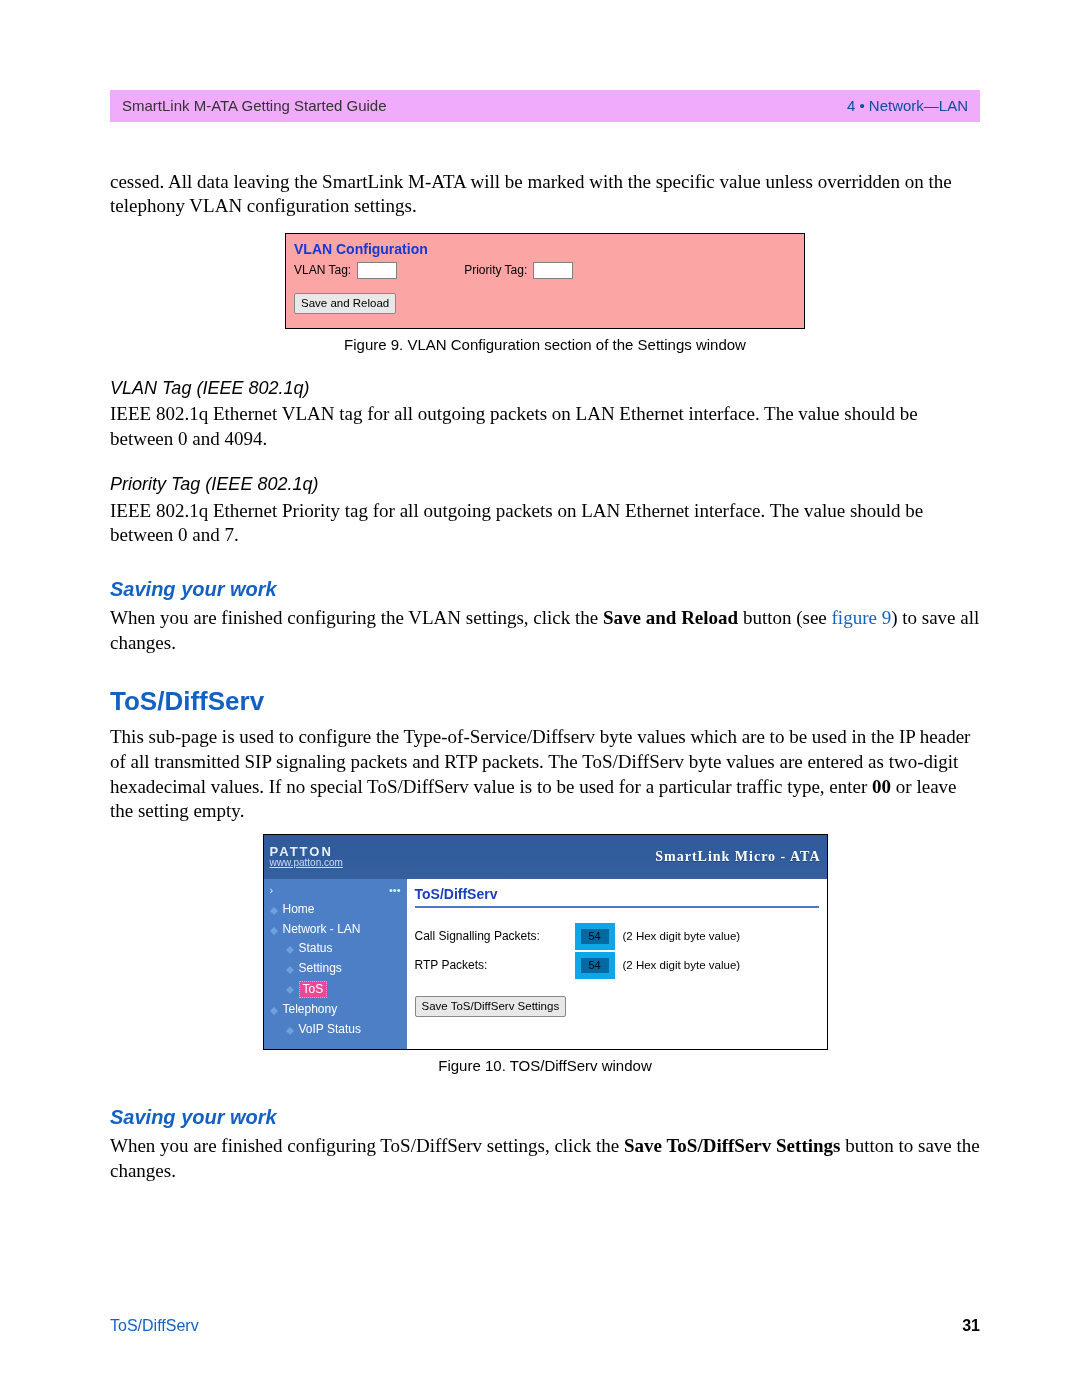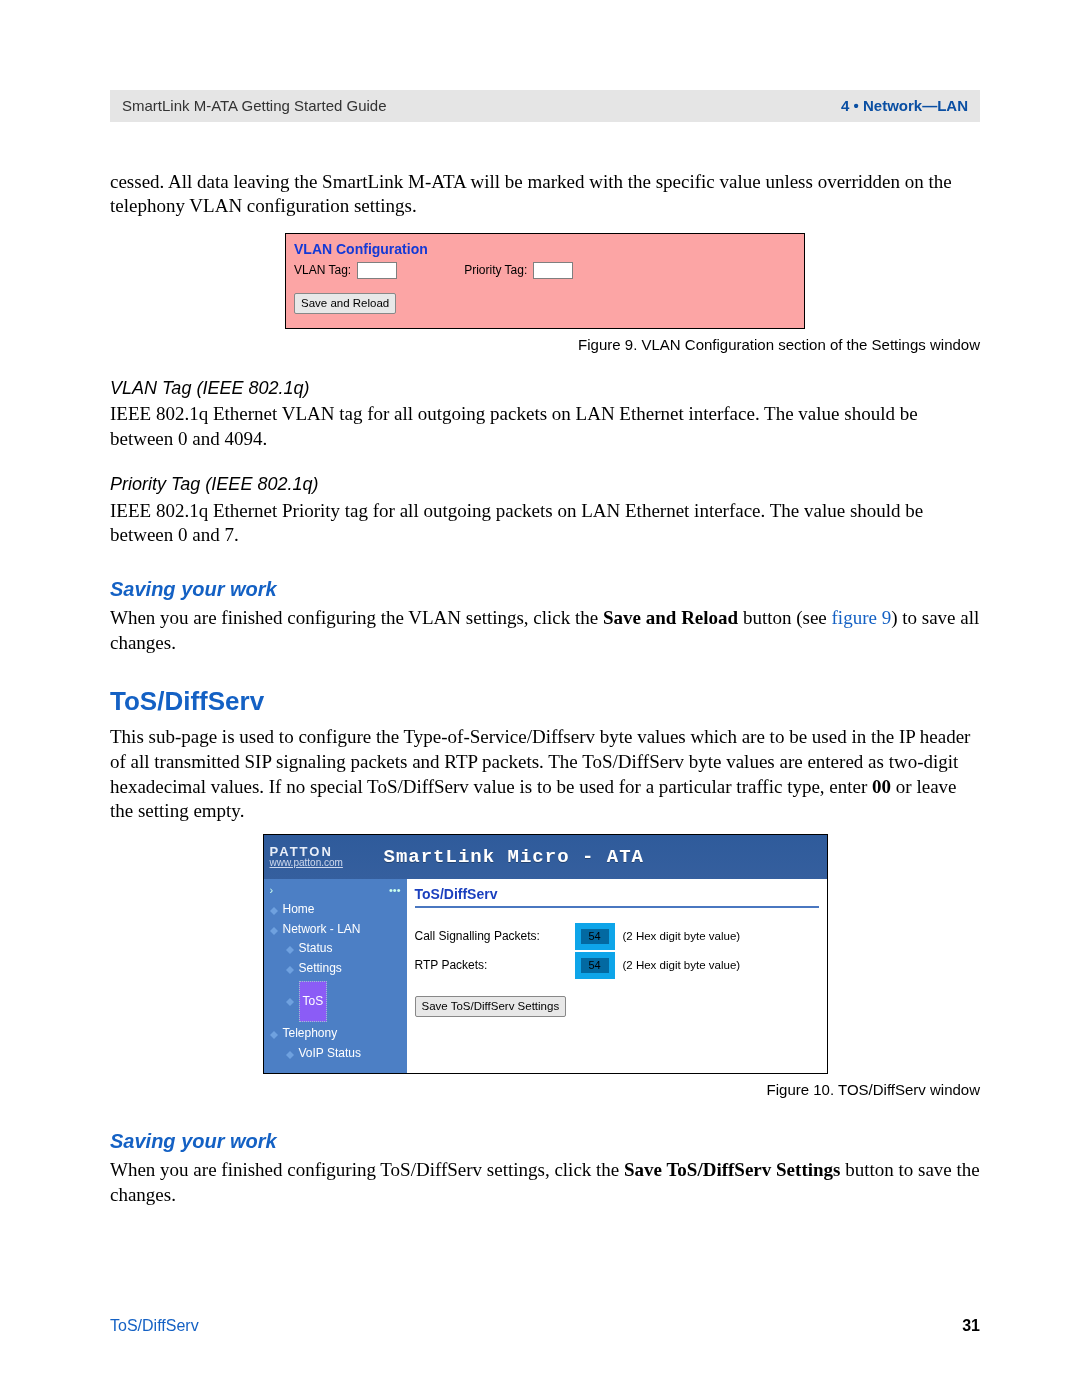--- a/index.html
+++ b/index.html
@@ -12,31 +12,31 @@
     width: 1080px;
     height: 1397px;
     position: relative;
     margin: 0 auto;
     box-sizing: border-box;
     padding: 90px 100px 60px 110px;
     font-size: 19px;
     line-height: 1.3;
   }
   .header-band {
-    background: #e5e5e5;
+    background: #f0abfc;
     display: flex;
     justify-content: space-between;
     align-items: center;
     font-family: "Helvetica Neue", Arial, sans-serif;
     font-size: 15px;
     padding: 6px 12px;
     margin-bottom: 48px;
   }
   .header-left { color: #333; }
-  .header-right { color: #0a4fa3; font-weight: bold; margin-left: 32px; }
+  .header-right { color: #0a4fa3; font-weight: normal; margin-left: 32px; }
   .body-text { font-size: 19px; }
   .sec-sub {
     font-family: "Helvetica Neue", Arial, sans-serif;
     font-style: italic;
     font-size: 18px;
     margin-top: 22px;
     margin-bottom: 2px;
   }
   .sec-saving {
     font-family: "Helvetica Neue", Arial, sans-serif;
@@ -51,21 +51,21 @@
     font-family: "Helvetica Neue", Arial, sans-serif;
     font-weight: bold;
     color: #1461c4;
     font-size: 26px;
     margin-top: 30px;
     margin-bottom: 6px;
   }
   .fig-caption {
     font-family: "Helvetica Neue", Arial, sans-serif;
     font-size: 15px;
-    text-align: right;
+    text-align: center;
     margin-top: 6px;
     margin-bottom: 8px;
   }
   .link { color: #1461c4; }
   .footer-band {
     position: absolute;
     bottom: 60px;
     left: 110px;
     right: 100px;
     display: flex;
@@ -136,24 +136,24 @@
   }
   .fig10-logo .brand {
     font-weight: bold;
     letter-spacing: 2px;
     color: #e8eef8;
     font-size: 13px;
   }
   .fig10-logo .url { color: #cfd9ee; text-decoration: underline; }
   .fig10-product {
     flex: 1;
-    text-align: left;
-    font-family: Liberation Mono, monospace;
+    text-align: right;
+    font-family: Liberation Serif, serif;
     font-weight: bold;
-    font-size: 19px;
+    font-size: 14px;
     letter-spacing: 1px;
     color: #fff;
     text-shadow: 0 1px 0 rgba(0,0,0,.3);
   }
   .fig10-body { display: flex; }
   .fig10-nav {
     width: 143px;
     background: #4c7fc5;
     color: #fff;
     padding: 4px 0 10px 0;
@@ -179,23 +179,23 @@
     top: -3px;
   }
   .fig10-nav .diamond::after {
     content: "";
     position: absolute;
     left: -4px; top: 4px;
     border: 4px solid transparent;
     border-top-color: #6fa1df;
   }
   .fig10-nav .active-box {
-    background: #8b5cf6;
+    background: #ec4899;
     border: 1px dotted #9cc;
-    padding: 12px 3px;
+    padding: 0 3px;
   }
   .fig10-main { flex: 1; background: #fff; padding: 6px 8px 12px 8px; }
   .fig10-main .panel-title {
     color: #1a3fbe; font-weight: bold; font-size: 14px;
     border-bottom: 2px solid #4a77c0;
     padding-bottom: 3px; margin-bottom: 14px;
   }
   .fig10-main .formrow {
     display: flex; align-items: center; font-size: 12px; color:#000;
     padding: 1px 0;

